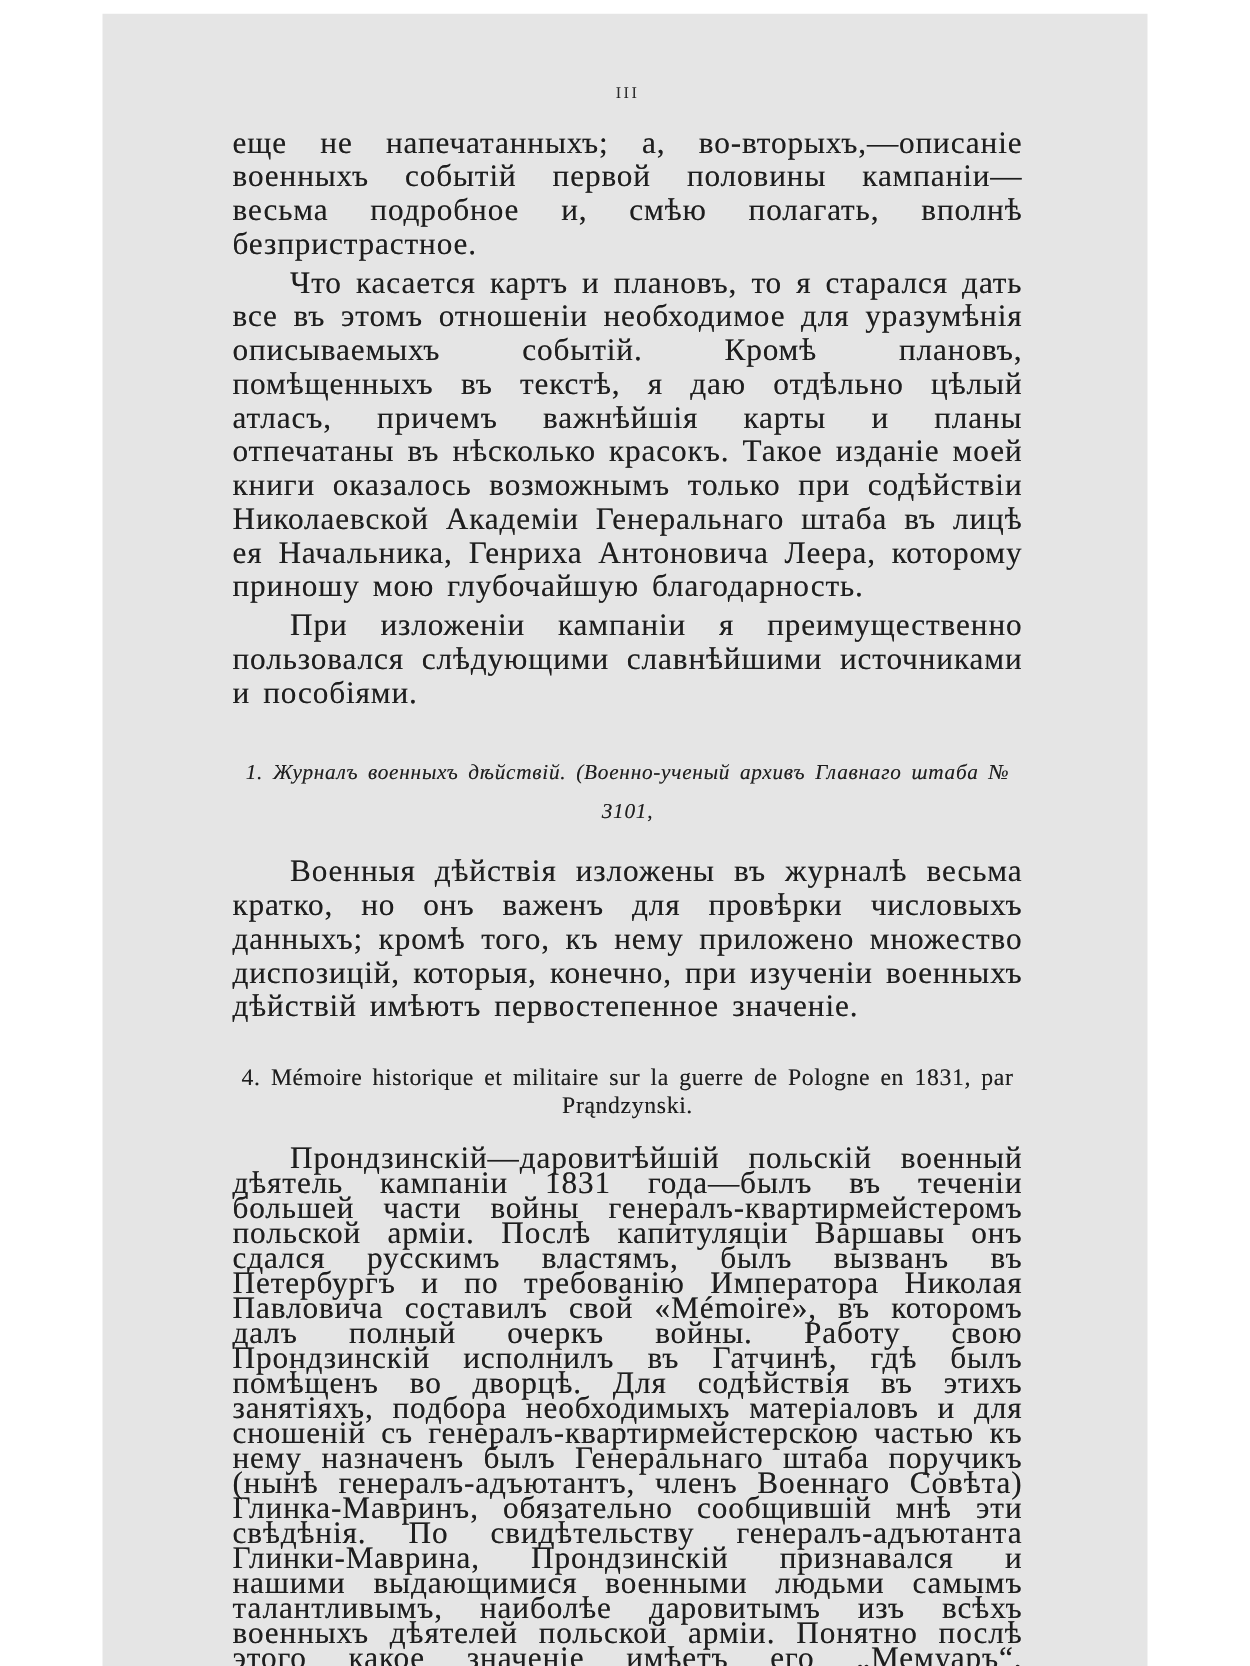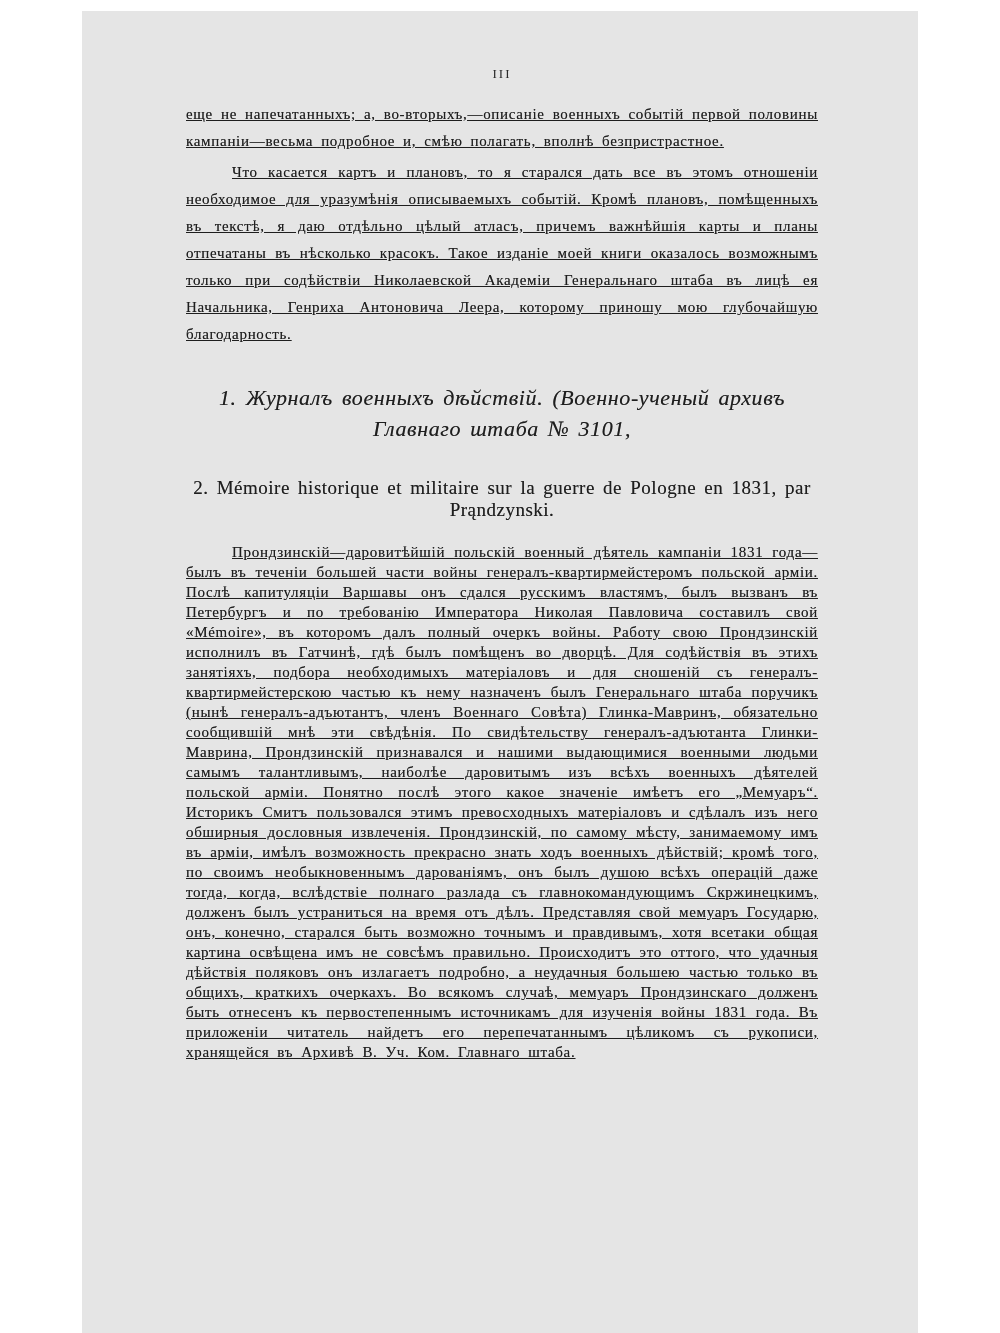--- a/index.html
+++ b/index.html
@@ -21,34 +21,33 @@
   }
   .page-number {
     text-align: center;
     font-size: 13px;
     letter-spacing: 2px;
     color: #2a2a2a;
     margin-bottom: 20px;
     line-height: 14px;
   }
   .body {
-    font-size: 15px;
+    font-size: 25px;
     line-height: 27px;
     text-align: justify;
     margin: 0 0 4px 0;
     letter-spacing: 0.7px;
     word-spacing: 3.5px;
     text-shadow: 0 0 0.4px rgba(20,20,20,0.55);
-    text-decoration: underline;
   }
   .indent { text-indent: 46px; }
   .no-indent { text-indent: 0; }
   .heading-italic {
     font-style: italic;
-    font-size: 22px;
+    font-size: 17px;
     text-align: center;
     line-height: 31px;
     margin: 34px 0 20px 0;
     letter-spacing: 0.6px;
     word-spacing: 3px;
     text-shadow: 0 0 0.4px rgba(20,20,20,0.5);
   }
   .heading-roman {
     font-size: 19px;
     text-align: center;
@@ -66,23 +65,25 @@
 <body>
 
 <div class="page">
 
   <div class="page-number">III</div>
 
   <p class="body no-indent">еще не напечатанныхъ; а, во-вторыхъ,—описаніе военныхъ событій первой половины кампаніи—весьма подробное и, смѣю полагать, вполнѣ безпристрастное.</p>
 
   <p class="body indent">Что касается картъ и плановъ, то я старался дать все въ этомъ отношеніи необходимое для уразумѣнія описываемыхъ событій. Кромѣ плановъ, помѣщенныхъ въ текстѣ, я даю отдѣльно цѣлый атласъ, причемъ важнѣйшія карты и планы отпечатаны въ нѣсколько красокъ. Такое изданіе моей книги оказалось возможнымъ только при содѣйствіи Николаевской Академіи Генеральнаго штаба въ лицѣ ея Начальника, Генриха Антоновича Леера, которому приношу мою глубочайшую благодарность.</p>
 
+  <p class="body indent">При изложеніи кампаніи я преимущественно пользовался слѣдующими славнѣйшими источниками и пособіями.</p>
 
   <div class="heading-italic">
     <div>1. Журналъ военныхъ дѣйствій. (Военно-ученый архивъ Главнаго штаба № 3101,</div>
   </div>
 
+  <p class="body indent">Военныя дѣйствія изложены въ журналѣ весьма кратко, но онъ важенъ для провѣрки числовыхъ данныхъ; кромѣ того, къ нему приложено множество диспозицій, которыя, конечно, при изученіи военныхъ дѣйствій имѣютъ первостепенное значеніе.</p>
 
-  <div class="heading-roman">2. Mémoire historique et militaire sur la guerre de Pologne en 1831, par Prąndzynski.</div>
+  <div class="heading-roman">4. Mémoire historique et militaire sur la guerre de Pologne en 1831, par Prąndzynski.</div>
 
   <p class="body indent tight">Прондзинскій—даровитѣйшій польскій военный дѣятель кампаніи 1831 года—былъ въ теченіи большей части войны генералъ-квартирмейстеромъ польской арміи. Послѣ капитуляціи Варшавы онъ сдался русскимъ властямъ, былъ вызванъ въ Петербургъ и по требованію Императора Николая Павловича составилъ свой «Mémoire», въ которомъ далъ полный очеркъ войны. Работу свою Прондзинскій исполнилъ въ Гатчинѣ, гдѣ былъ помѣщенъ во дворцѣ. Для содѣйствія въ этихъ занятіяхъ, подбора необходимыхъ матеріаловъ и для сношеній съ генералъ-квартирмейстерскою частью къ нему назначенъ былъ Генеральнаго штаба поручикъ (нынѣ генералъ-адъютантъ, членъ Военнаго Совѣта) Глинка-Мавринъ, обязательно сообщившій мнѣ эти свѣдѣнія. По свидѣтельству генералъ-адъютанта Глинки-Маврина, Прондзинскій признавался и нашими выдающимися военными людьми самымъ талантливымъ, наиболѣе даровитымъ изъ всѣхъ военныхъ дѣятелей польской арміи. Понятно послѣ этого какое значеніе имѣетъ его „Мемуаръ“. Историкъ Смитъ пользовался этимъ превосходныхъ матеріаловъ и сдѣлалъ изъ него обширныя дословныя извлеченія. Прондзинскій, по самому мѣсту, занимаемому имъ въ арміи, имѣлъ возможность прекрасно знать ходъ военныхъ дѣйствій; кромѣ того, по своимъ необыкновеннымъ дарованіямъ, онъ былъ душою всѣхъ операцій даже тогда, когда, вслѣдствіе полнаго разлада съ главнокомандующимъ Скржинецкимъ, долженъ былъ устраниться на время отъ дѣлъ. Представляя свой мемуаръ Государю, онъ, конечно, старался быть возможно точнымъ и правдивымъ, хотя всетаки общая картина освѣщена имъ не совсѣмъ правильно. Происходитъ это оттого, что удачныя дѣйствія поляковъ онъ излагаетъ подробно, а неудачныя большею частью только въ общихъ, краткихъ очеркахъ. Во всякомъ случаѣ, мемуаръ Прондзинскаго долженъ быть отнесенъ къ первостепеннымъ источникамъ для изученія войны 1831 года. Въ приложеніи читатель найдетъ его перепечатаннымъ цѣликомъ съ рукописи, хранящейся въ Архивѣ В. Уч. Ком. Главнаго штаба.</p>
 
 </div>
 
 </body></html>

